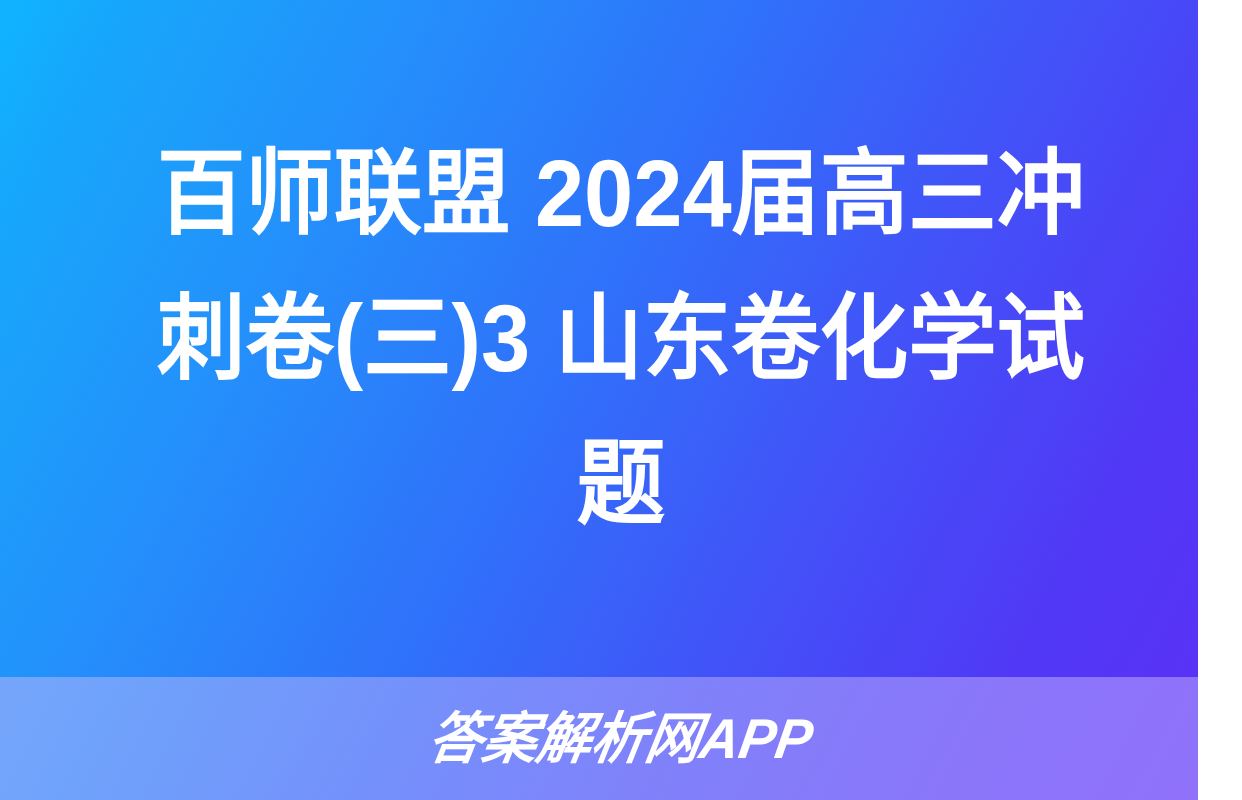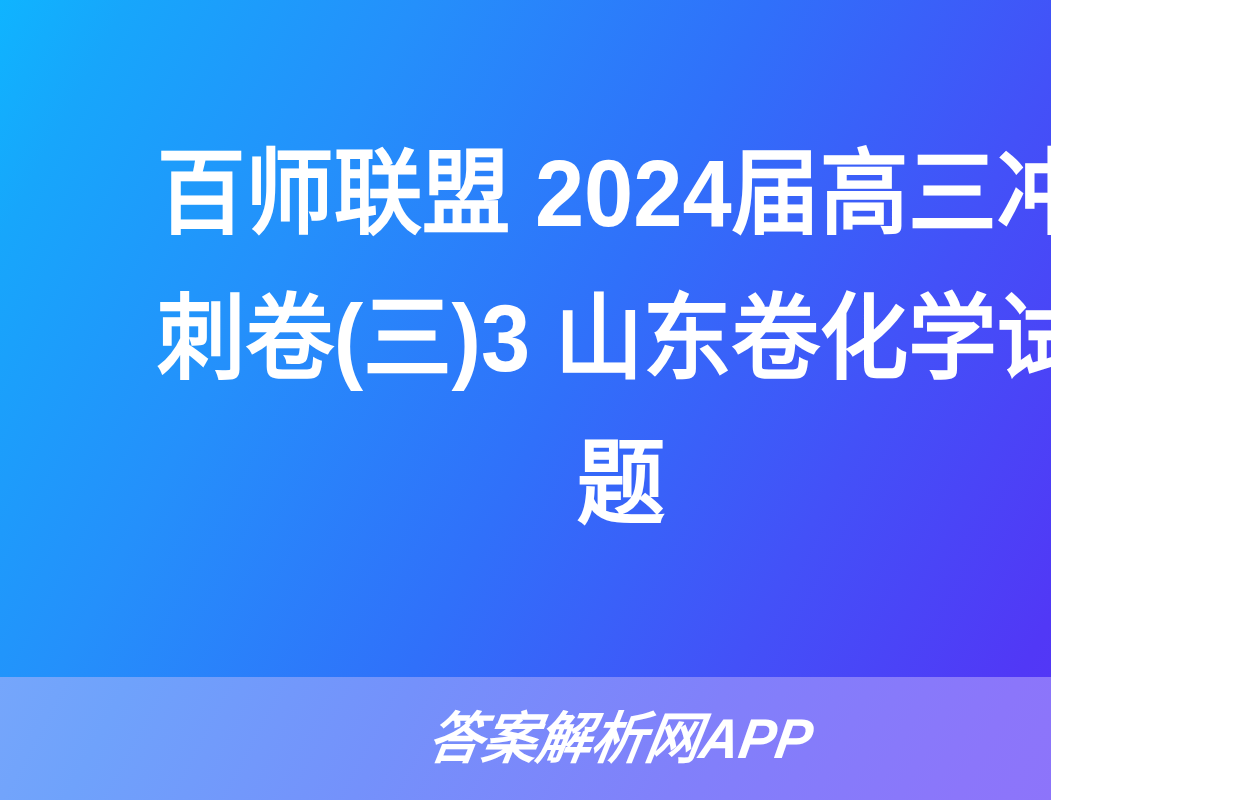--- a/index.html
+++ b/index.html
@@ -4,25 +4,24 @@
 <title>答案解析网APP</title>
 <style>
   html, body {
     margin: 0;
     padding: 0;
     background: #ffffff;
   }
 
   #poster {
     position: relative;
-    width: 1015px;
+    width: 1198px;
     height: 800px;
     overflow: hidden;
     font-family: "Liberation Sans", "DejaVu Sans", sans-serif;
-    padding-left: 36px;
     -webkit-font-smoothing: antialiased;
   }
 
   
   .hero {
     position: absolute;
     left: 0;
     top: 0;
     width: 1242px;
     height: 677px;

